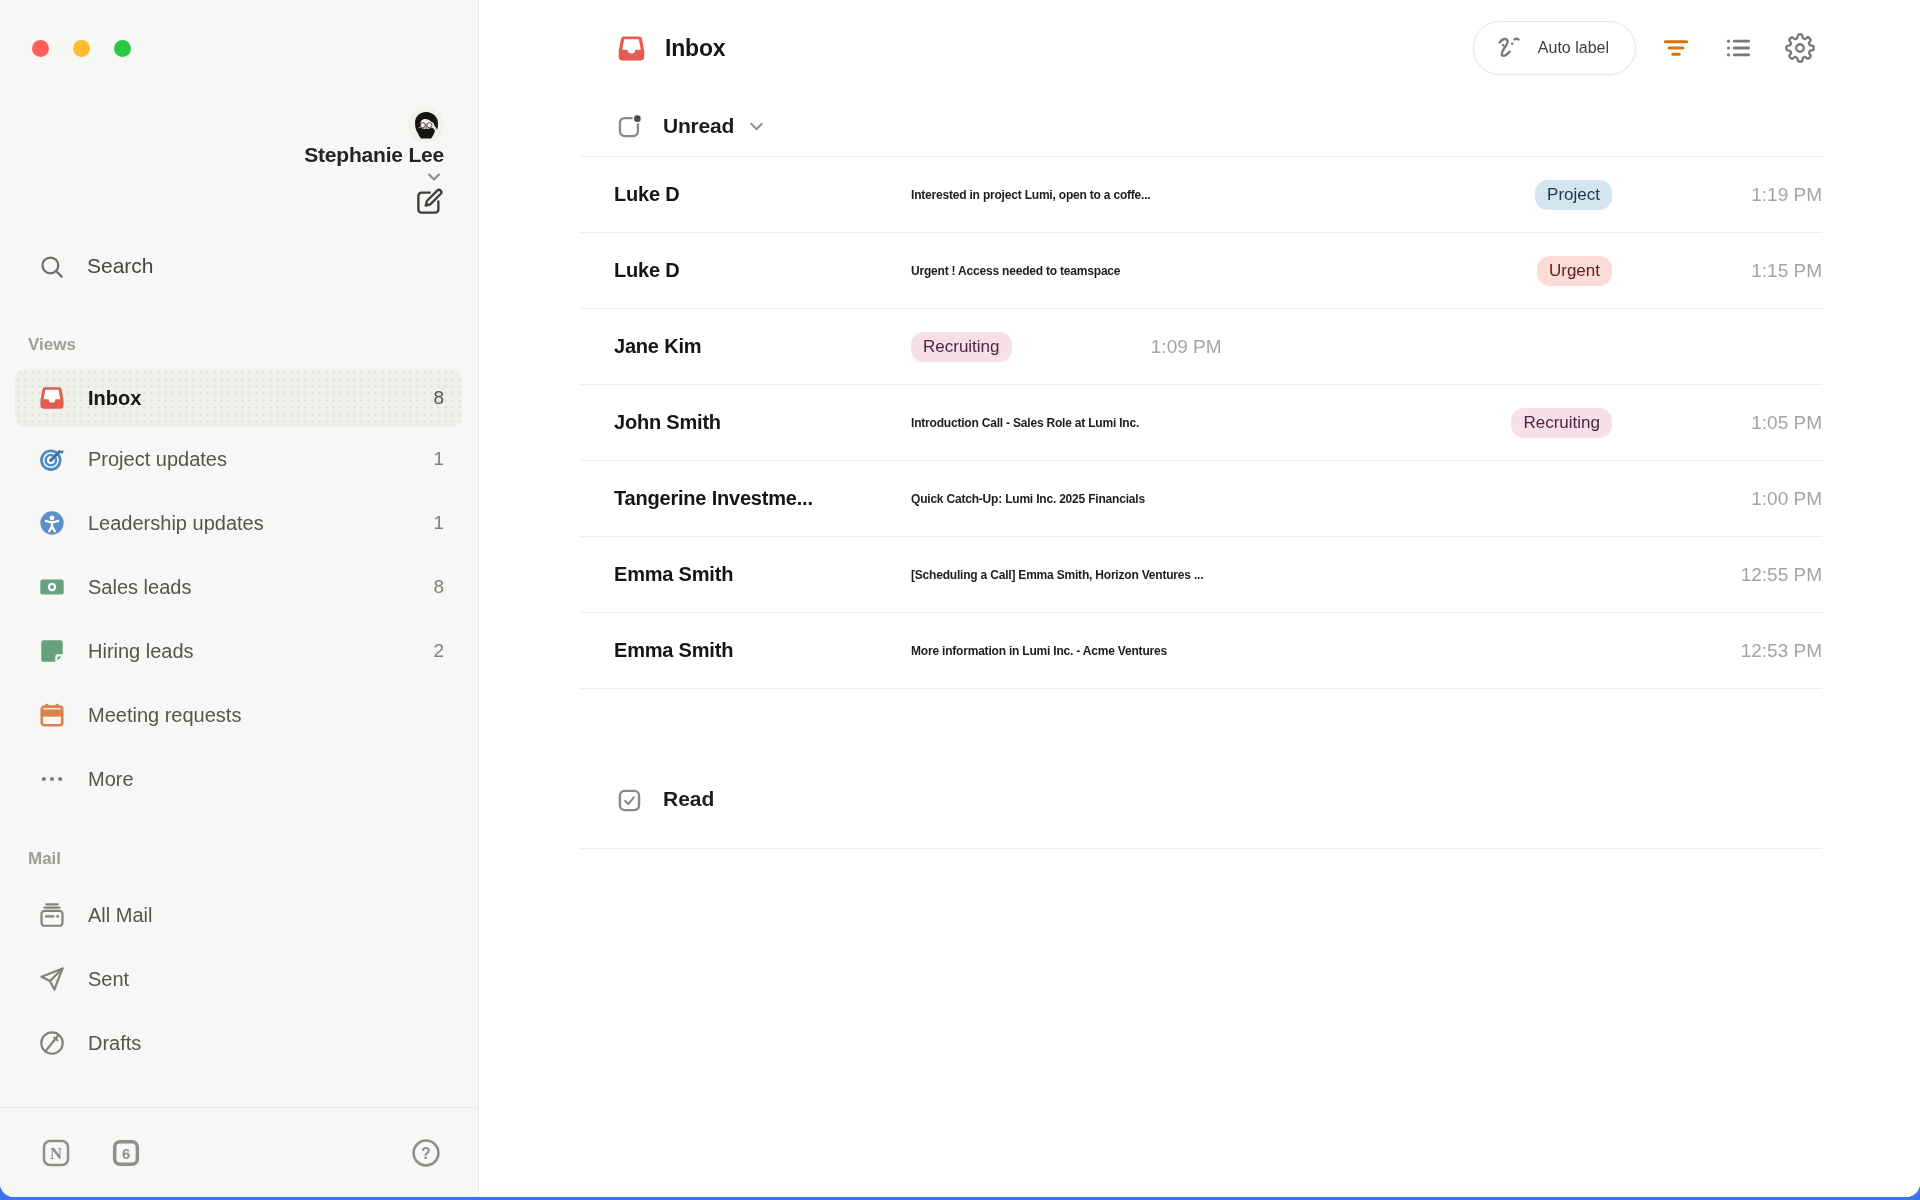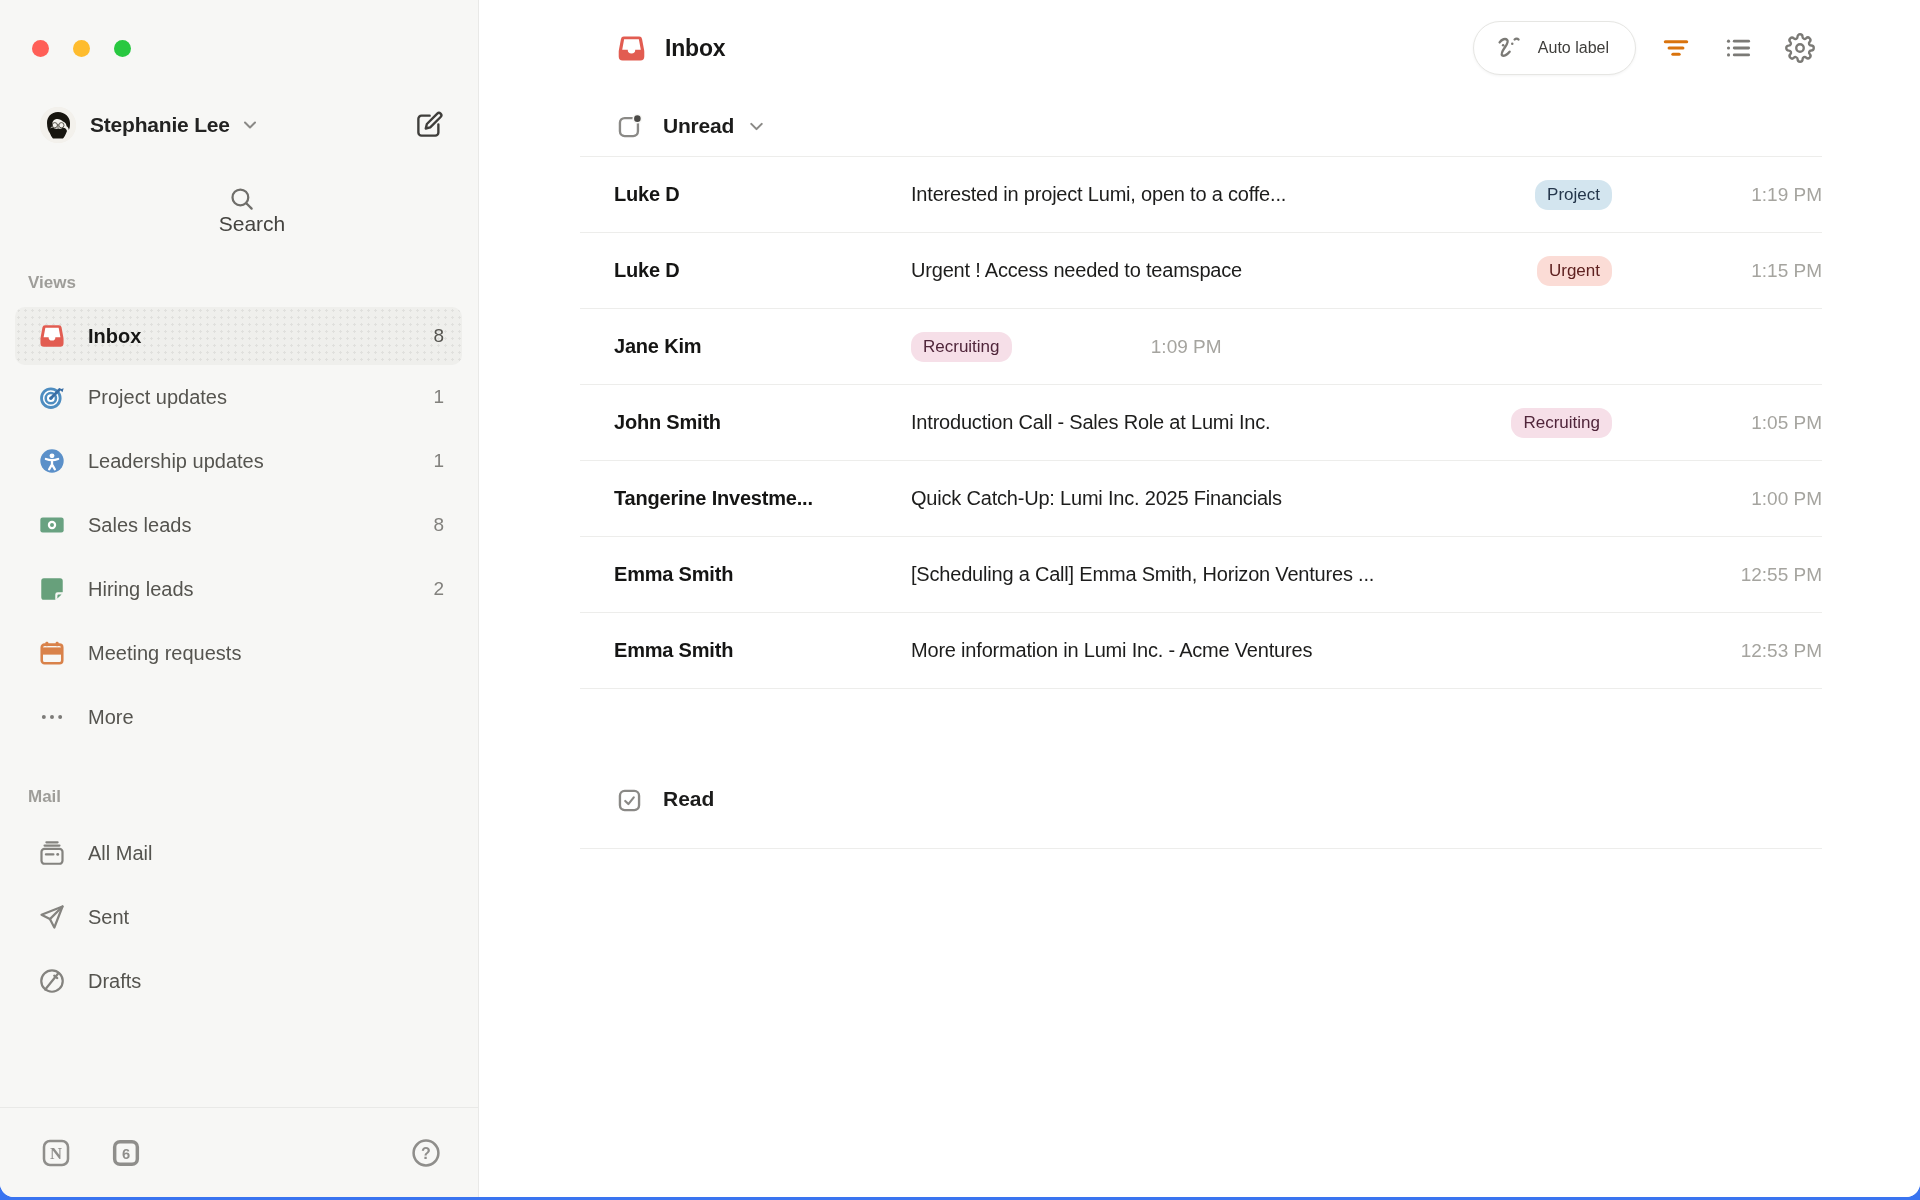--- a/index.html
+++ b/index.html
@@ -24,27 +24,27 @@
     border-right:1px solid #e9e9e7;
     display:flex; flex-direction:column;
     position:relative;
   }
   .traffic{ padding:40px 0 0 32px; display:flex; gap:24px; }
   .light{ width:17px; height:17px; border-radius:50%; }
   .light.red{ background:#ff5f57; }
   .light.yellow{ background:#febc2e; }
   .light.green{ background:#28c840; }
 
-  .account{ margin-top:50px; padding:0 34px 0 40px; display:flex; align-items:center; }
+  .account{ margin-top:50px; padding:0 34px 0 40px; display:flex; align-items:flex-end;flex-direction:column; }
   .avatar{ width:36px; height:36px; border-radius:50%; overflow:hidden; background:#f1efe9; flex:0 0 36px; }
   .account-name{ margin-left:14px; font-size:21px; font-weight:700; color:#232322; letter-spacing:-0.2px; }
   .account .chev{ margin-left:10px; }
   .spacer{ flex:1; }
 
-  .search-row{ margin-top:42px; padding:0 34px 0 38px; display:flex; align-items:center; height:38px;flex-direction:column; }
+  .search-row{ margin-top:30px; padding:0 34px 0 38px; display:flex; align-items:center; height:38px; }
   .search-label{ margin-left:22px; font-size:21px; font-weight:500; color:#454440; }
 
   .section-label{ font-size:17px; font-weight:600; color:#9e9d99; padding-left:28px; }
   .section-label.views{ margin-top:50px; }
   .section-label.mail{ margin-top:38px; }
 
   .nav{ margin-top:14px; }
   .nav-item{
     height:64px; display:flex; align-items:center;
     padding:0 34px 0 38px; cursor:default;
@@ -103,21 +103,21 @@
   .email-row{
     height:76px; display:flex; align-items:center;
     border-bottom:1px solid #ededeb;
     cursor:default;
   }
   .email-row:last-of-type{ border-bottom:none; }
   .dot-col{ width:34px; flex:0 0 34px; padding-left:4px; }
   .unread-dot{ width:11px; height:11px; border-radius:50%; background:#4788dd; }
   .sender{ width:297px; flex:0 0 297px; font-size:20px; font-weight:700; color:#151514; letter-spacing:-0.2px;
            white-space:nowrap; overflow:hidden; text-overflow:ellipsis; padding-right:24px; }
-  .subject{ flex:1; font-size:20px; font-weight:400; color:#1d1d1c; letter-spacing:-0.2px;
+  .subject{ flex:1; font-size:12px; font-weight:700; color:#1d1d1c; letter-spacing:-0.2px;
             white-space:nowrap; overflow:hidden; text-overflow:ellipsis; padding-right:24px; }
   .badge{
     flex:0 0 auto; margin-right:80px;
     font-size:17px; font-weight:500;
     padding:5px 12px; border-radius:13px;
     white-space:nowrap;
   }
   .badge[data-type="project"]{ background:#d3e5ef; color:#24364b; }
   .badge[data-type="urgent"]{ background:#fbdcd6; color:#5f2120; }
   .badge[data-type="recruiting"]{ background:#f6dfe8; color:#50253a; }

